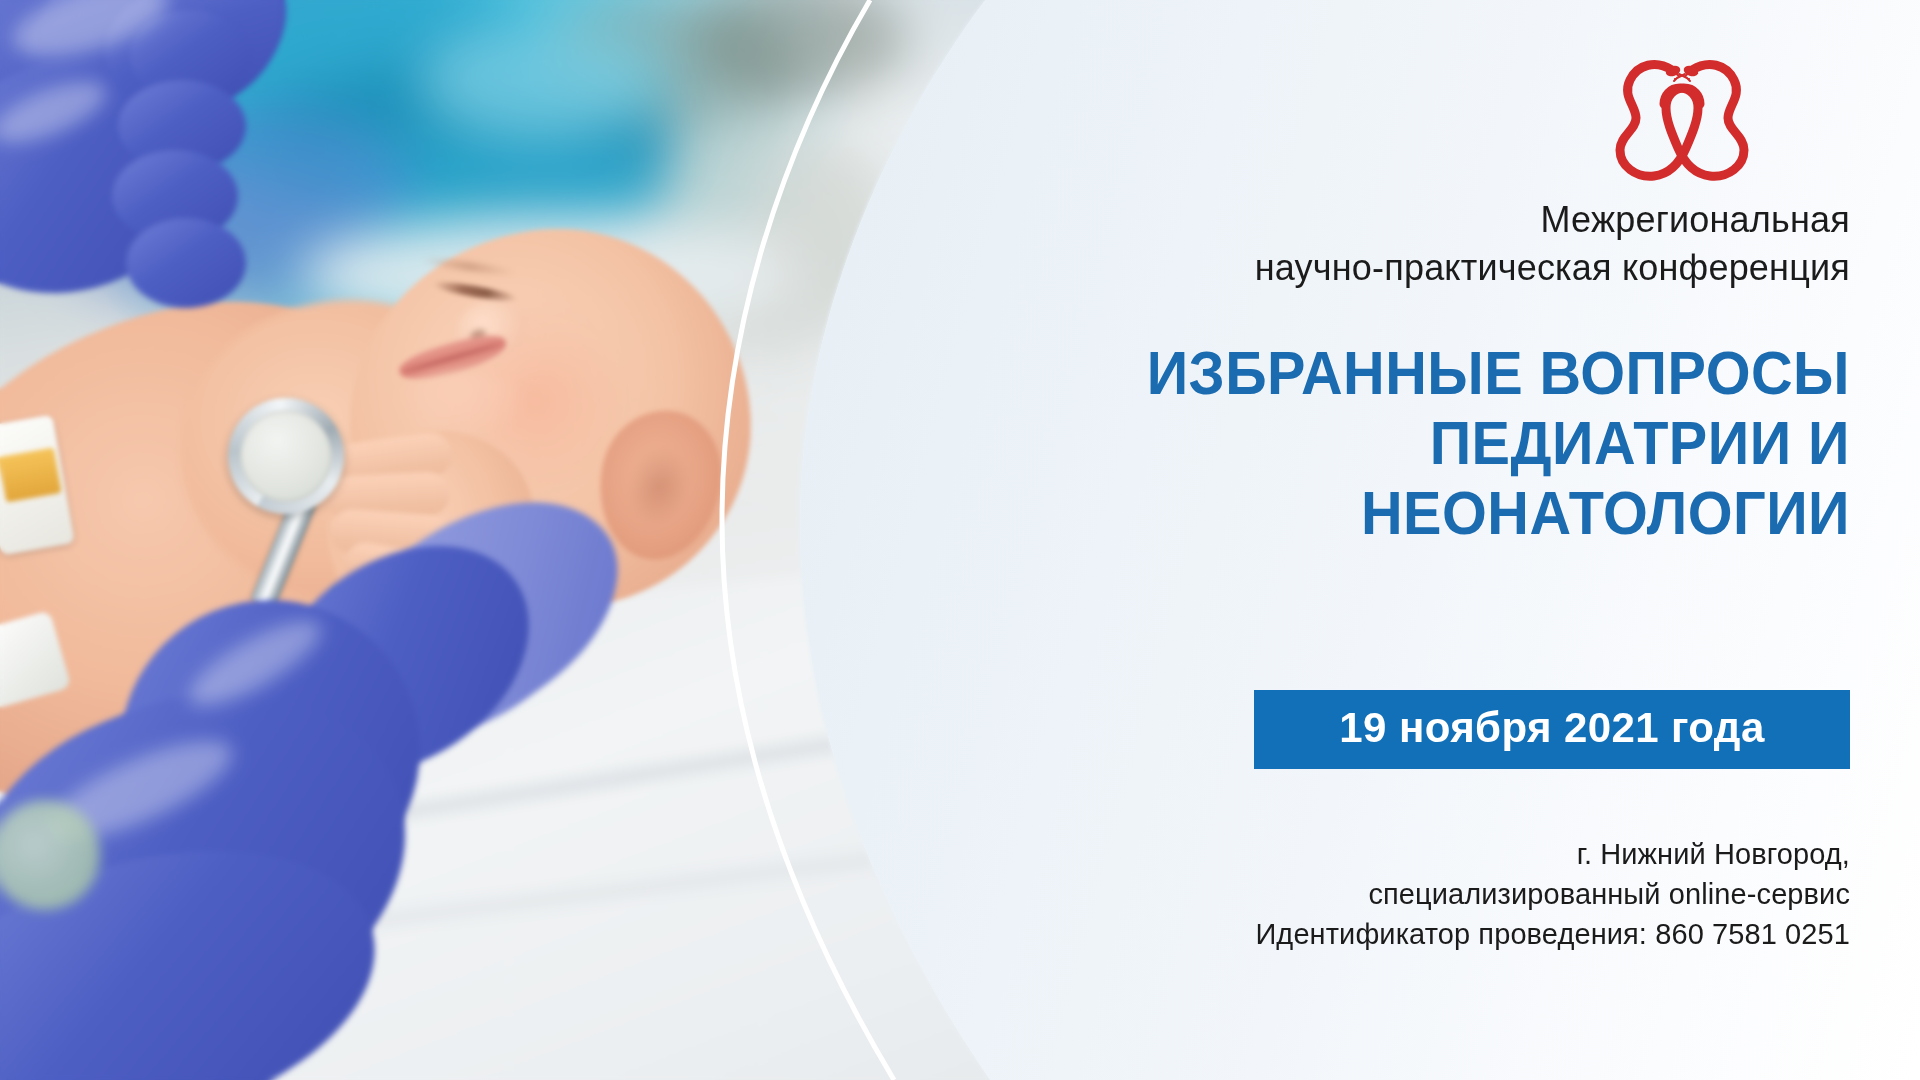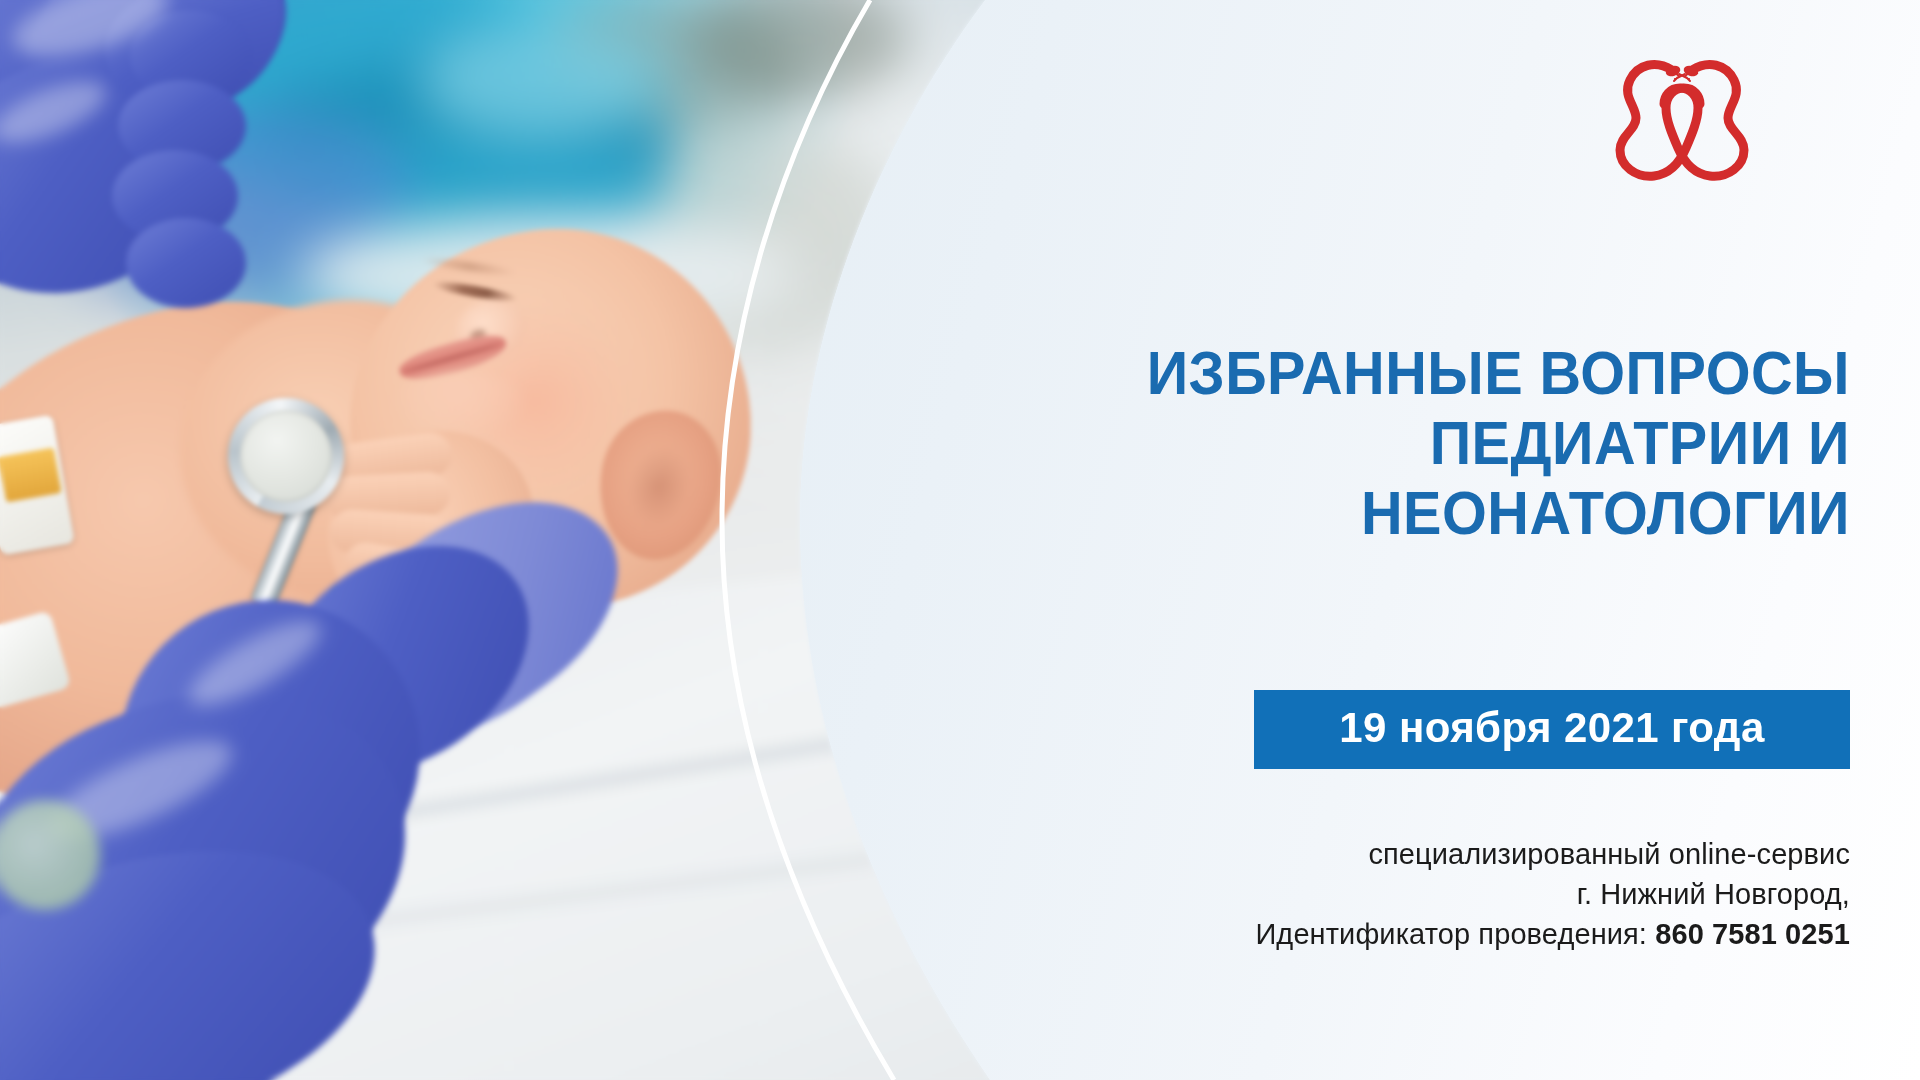--- a/index.html
+++ b/index.html
@@ -398,21 +398,21 @@
 
   #footer {
     position:absolute; right:0; top:834px;
     width:100%;
     font-size:29px;
     font-weight:300;
     line-height:1.38;
     color:#1b1b1b;
     letter-spacing:.1px;
   }
-  #footer .strong { font-weight:700; }
+  #footer .strong { font-weight:400; }
 </style>
 </head>
 <body>
 
 <div id="poster">
 
   <div id="photo-wrap">
     <div class="photo">
 
       <div class="cloth c7"></div>
@@ -514,33 +514,37 @@
           <ellipse cx="89" cy="27" rx="7.5" ry="5" transform="rotate(18 89 27)"></ellipse>
         </g>
 
         <g stroke="#D32C2C" stroke-width="2" fill="none" stroke-linecap="round">
           <path d="M 77 30 L 87 35 M 83 32 L 87 29 M 83 32 L 88 37"></path>
           <path d="M 83 30 L 73 35 M 77 32 L 73 29 M 77 32 L 72 37"></path>
         </g>
       </svg>
     </div>
 
+    <div id="subtitle">
+      <div>Межрегиональная</div>
+      <div>научно-практическая конференция</div>
+    </div>
 
     <h1 id="title">
       <div>ИЗБРАННЫЕ ВОПРОСЫ</div>
       <div>ПЕДИАТРИИ И</div>
       <div>НЕОНАТОЛОГИИ</div>
     </h1>
 
     <div id="badge-row">
       <div id="date-badge">19 ноября 2021 года</div>
     </div>
 
     <div id="footer">
+      <div>г. Нижний Новгород,</div>
       <div>специализированный online-сервис</div>
-      <div>г. Нижний Новгород,</div>
       <div>
         <span>Идентификатор проведения: </span><span class="strong">860 7581 0251</span>
       </div>
     </div>
 
   </div>
 </div>
 
 </body></html>

